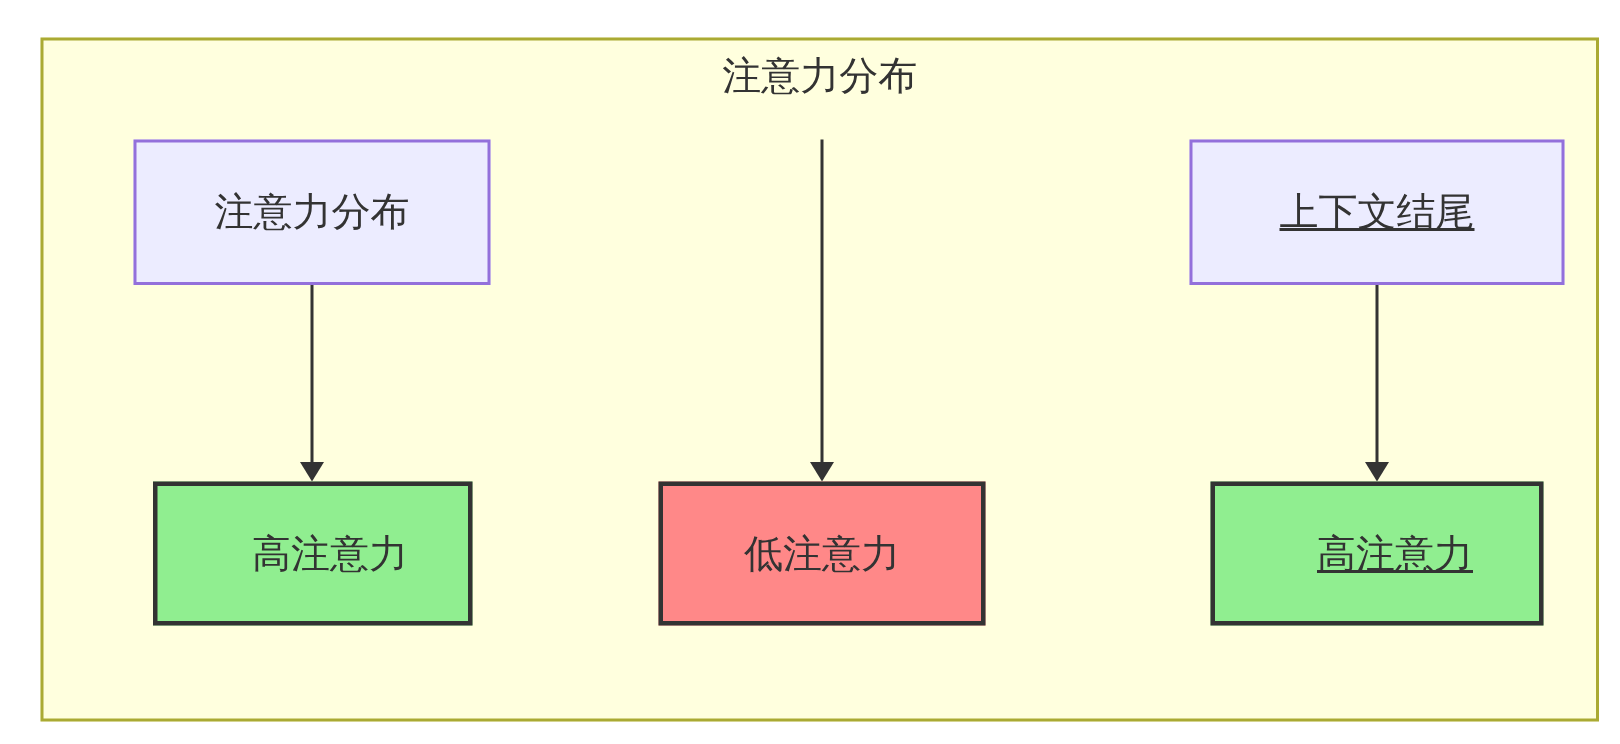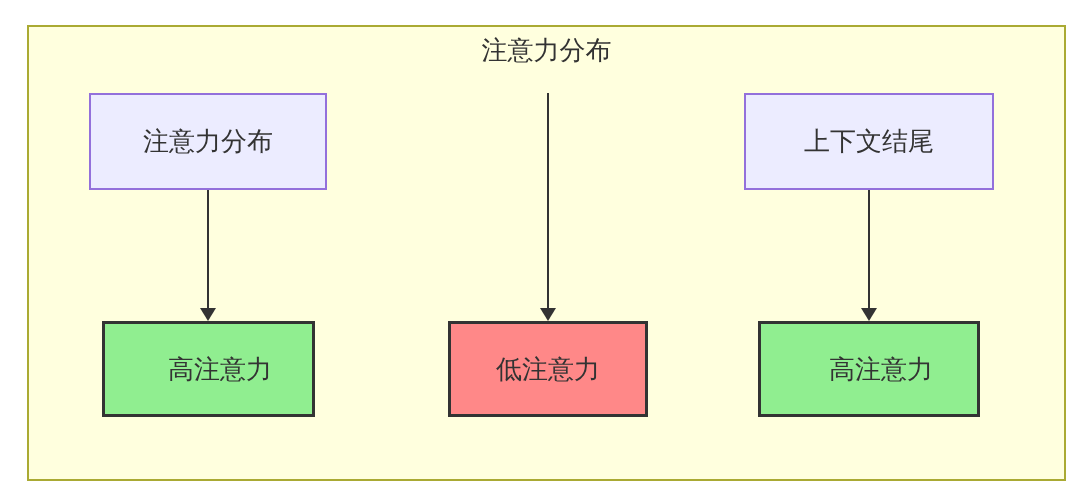--- a/index.html
+++ b/index.html
@@ -40,21 +40,21 @@
   .column {
     position: absolute;
     top: 66px;
     height: 324px;
     display: flex;
     flex-direction: column;
     align-items: center;
   }
   .col-1 { left: 60px;  width: 238px; }
   .col-2 { left: 395px; width: 248px; }
-  .col-3 { left: 715px; width: 250px; }
+  .col-3 { left: 764px; width: 250px; text-decoration: underline; }
   .node {
     display: flex;
     align-items: center;
     justify-content: center;
     font-size: 26px;
     text-align: center;
     flex: none;
   }
   .source-node {
     width: 100%;
@@ -78,21 +78,21 @@
     width: 0; height: 0;
     border-left: 8px solid transparent;
     border-right: 8px solid transparent;
     border-top: 13px solid var(--arrow);
   }
   .result-node {
     height: 96px;
     border: 3px solid var(--result-border);
   }
   .col-1 .result-node { width: 213px; }
-  .col-2 .result-node { width: 200px; }
+  .col-2 .result-node { width: 218px; }
   .col-3 .result-node { width: 222px; }
   .result-node.high { background: var(--high-bg); padding-left: 24px; }
   .result-node.low  { background: var(--low-bg); }
 </style>
 </head>
 <body>
 
 <div class="stage">
   <div class="subgraph">
     <div class="subgraph-title">注意力分布</div>

